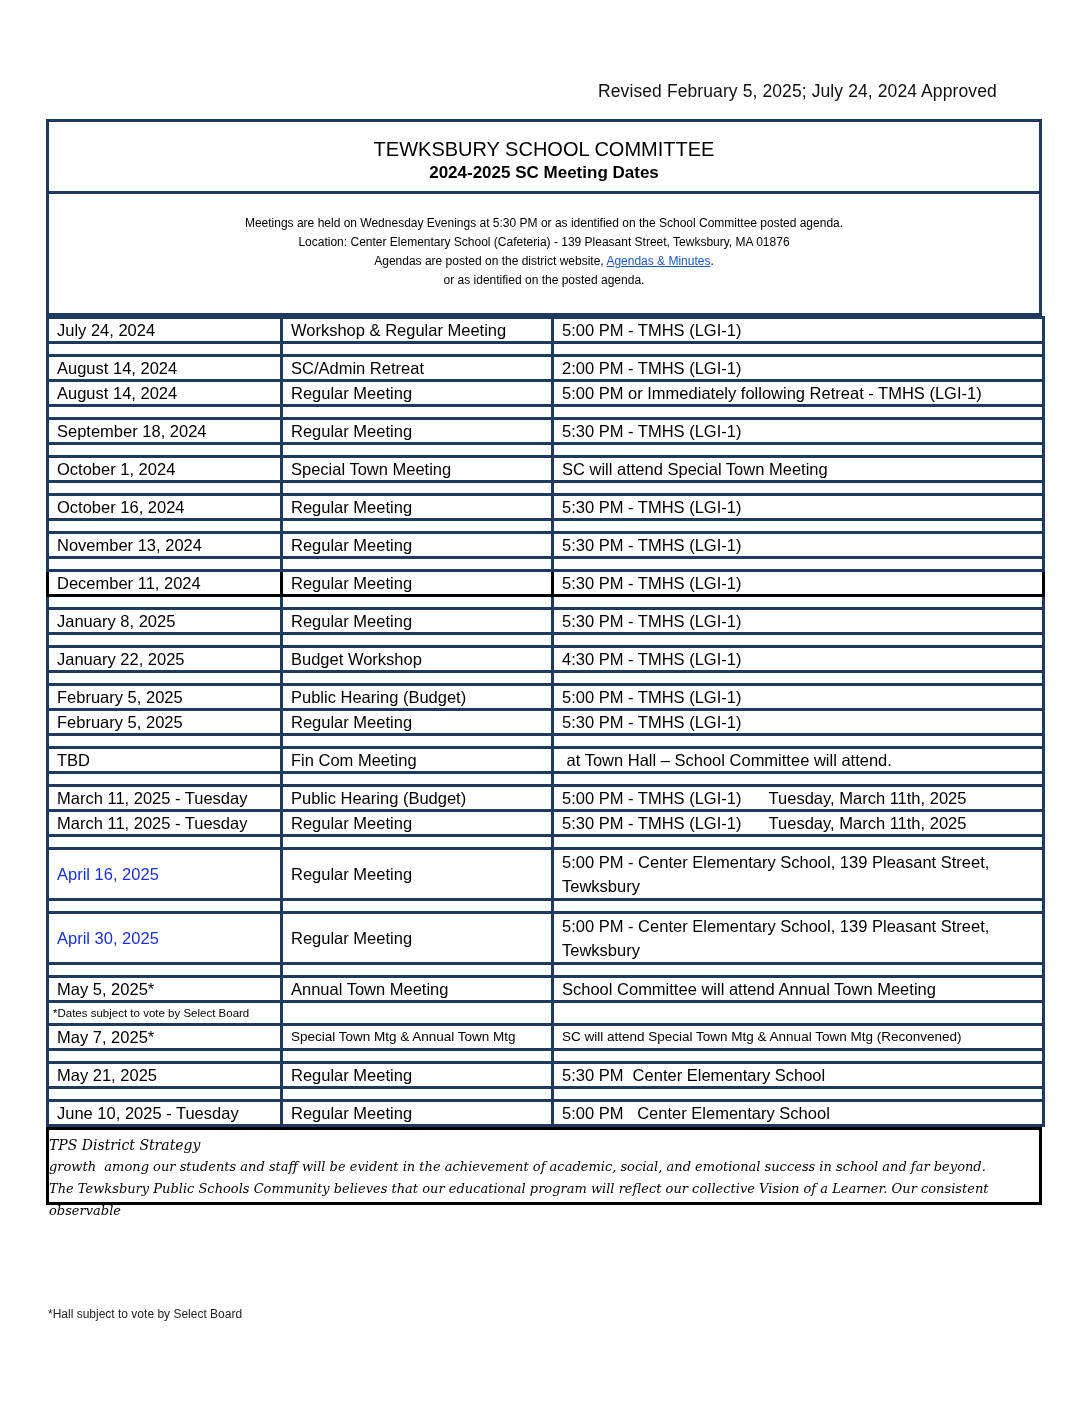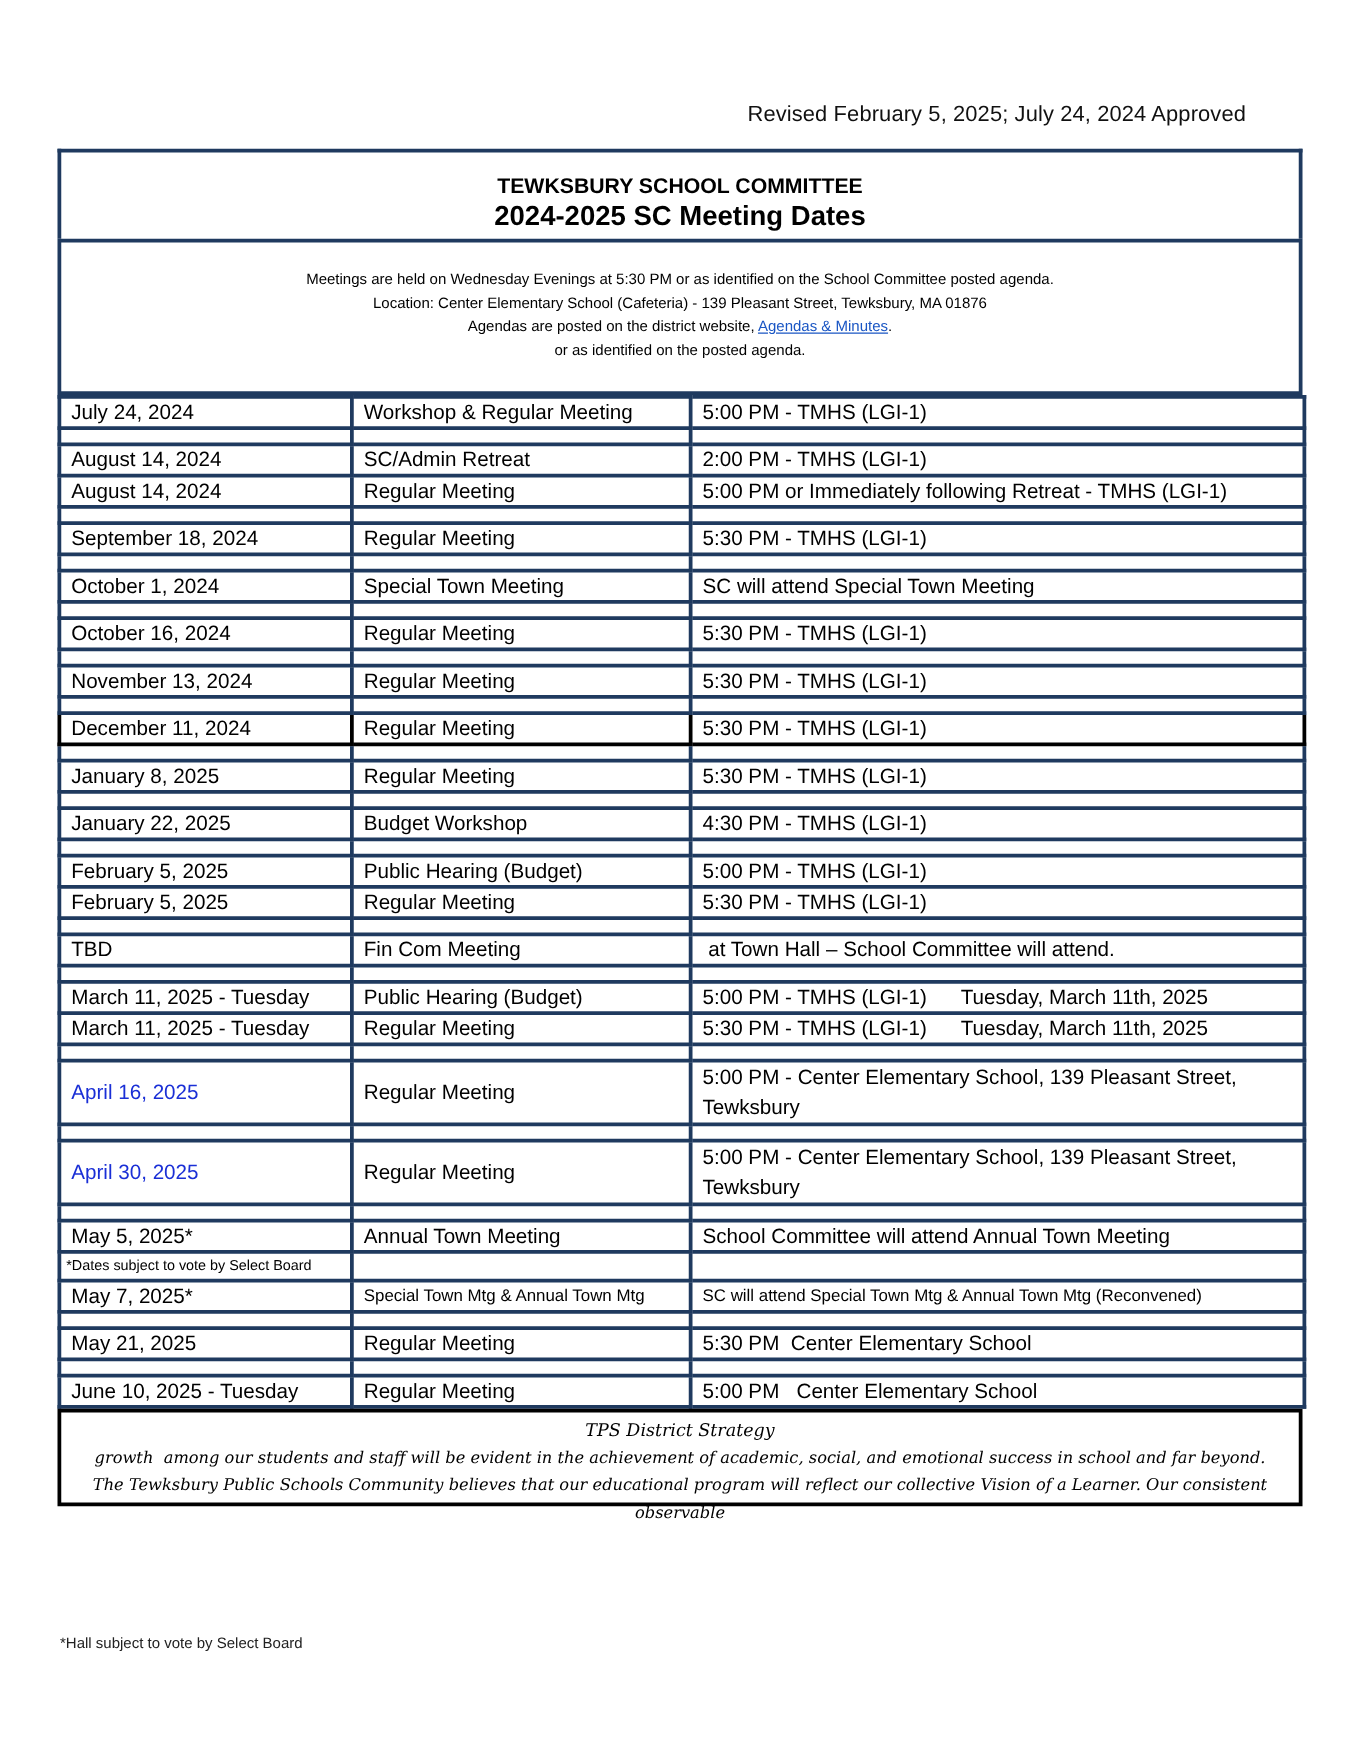--- a/index.html
+++ b/index.html
@@ -1,37 +1,37 @@
 <!DOCTYPE html>
 <html><head>
 <meta charset="utf-8">
 <style>
   html, body { margin: 0; padding: 0; background: #ffffff; }
   body { width: 1088px; height: 1408px; position: relative; font-family: "Liberation Sans", sans-serif; color: #000; overflow: hidden; }
   .revised { position: absolute; left: 598px; top: 81px; font-size: 17.5px; color: #111; letter-spacing: 0.1px; }
   .frame { position: absolute; left: 46px; top: 119px; width: 996px; }
   .title-box { border: 3px solid #1f3a5f; border-bottom: none; height: 72px; text-align: center; box-sizing: border-box; }
-  .title-box .t1 { font-weight: bold; font-size: 17px; padding-top: 15px; line-height: 24px; }
-  .title-box .t2 { font-weight: bold; font-size: 22px; line-height: 24px; }
+  .title-box .t1 { font-weight: normal; font-size: 20px; padding-top: 15px; line-height: 24px; }
+  .title-box .t2 { font-weight: bold; font-size: 17px; line-height: 24px; }
   .info-box { border: 3px solid #1f3a5f; height: 125px; box-sizing: border-box; text-align: center; font-size: 12px; line-height: 19px; padding-top: 20px; }
   .info-box a { color: #1a56c4; text-decoration: underline; }
   table.sched { border-collapse: collapse; width: 996px; table-layout: fixed; }
   table.sched td { border: 3px solid #1f3a5f; padding: 0 0 0 8px; font-size: 16.5px; line-height: 20px; vertical-align: middle; white-space: nowrap; overflow: hidden; }
   table.sched col.c1 { width: 234px; }
   table.sched col.c2 { width: 271px; }
   table.sched col.c3 { width: 491px; }
   tr.row td { height: 22px; }
   tr.gap td { height: 10px; font-size: 1px; line-height: 1px; }
   tr.tall td { height: 46px; white-space: normal; }
   tr.note td { height: 16px; }
   tr.highlight td { border-color: #000; }
   .blue { color: #1a2fd6; }
   .tiny { font-size: 11.5px !important; font-family: Liberation Sans, sans-serif; }
   .small { font-size: 13.5px !important; }
-  .strategy { border: 3px solid #000; box-sizing: border-box; height: 78px; text-align: center; font-family: "DejaVu Serif", serif; font-style: italic; font-size: 14px; line-height: 22px; padding-top: 4px; }
+  .strategy { border: 3px solid #000; box-sizing: border-box; height: 78px; font-family: "DejaVu Serif", serif; font-style: italic; font-size: 14px; line-height: 22px; padding-top: 4px; }
   .footnote { position: absolute; left: 48px; top: 1307px; font-size: 12px; color: #222; }
 </style>
 </head>
 <body>
 
 <div class="revised">Revised February 5, 2025; July 24, 2024 Approved</div>
 
 <div class="frame">
   <div class="title-box">
     <div class="t1">TEWKSBURY SCHOOL COMMITTEE</div>

